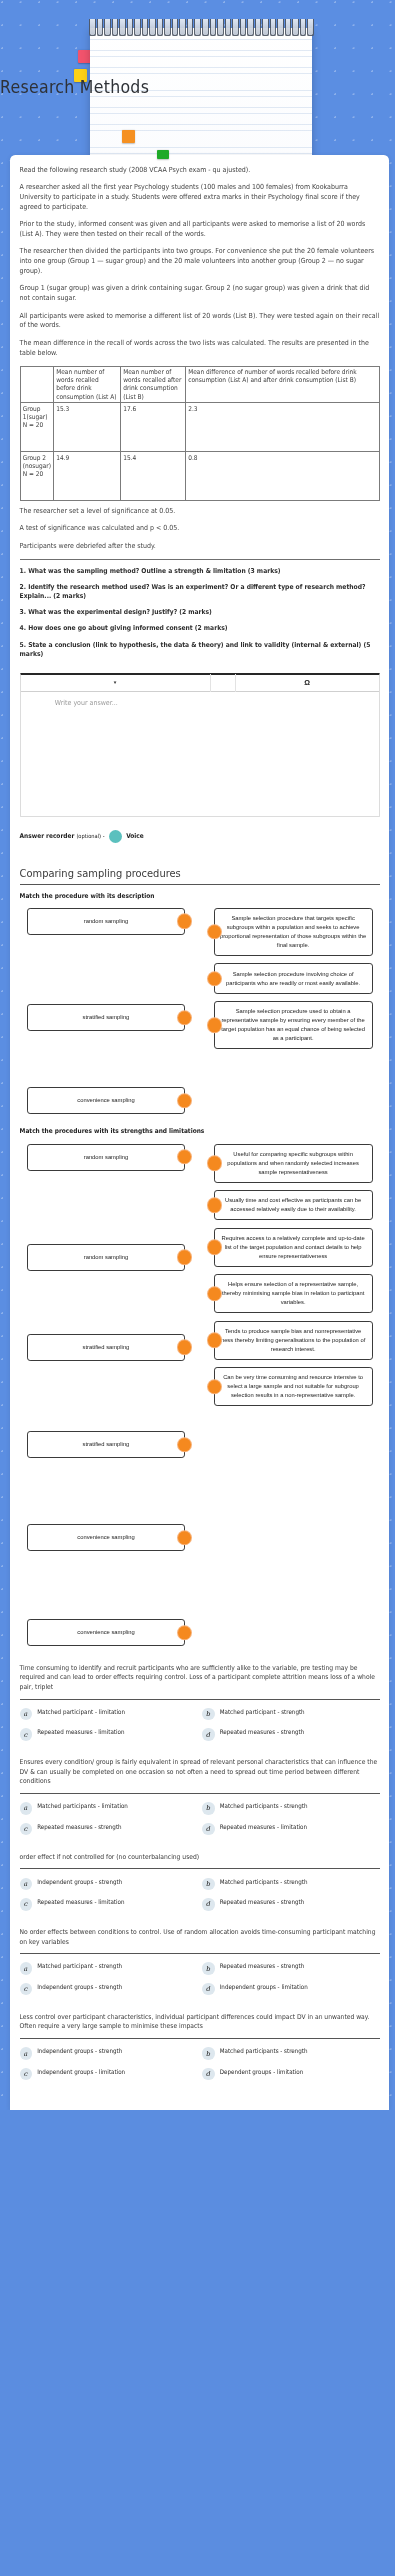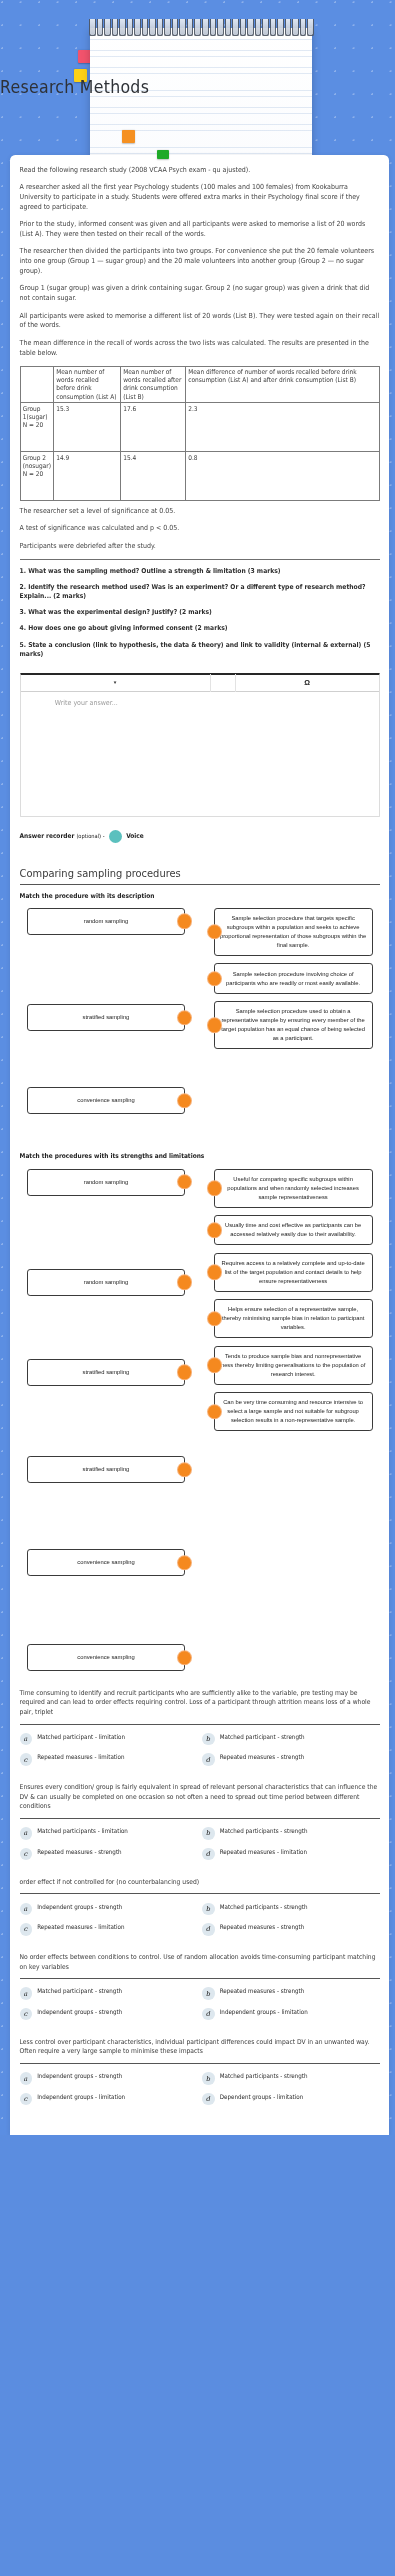--- a/index.html
+++ b/index.html
@@ -305,21 +305,21 @@
           <span>Sample selection procedure involving choice of participants who are readily or most easily available.</span>
           <span class="knob l"></span>
         </div>
         <div class="tile">
           <span>Sample selection procedure used to obtain a representative sample by ensuring every member of the target population has an equal chance of being selected as a participant.</span>
           <span class="knob l"></span>
         </div>
       </div>
     </div>
 
-    <p class="prompt" style="margin-top:38px">Match the procedures with its strengths and limitations</p>
+    <p class="prompt" style="margin-top:13px">Match the procedures with its strengths and limitations</p>
 
     <div class="board">
       <div class="col left">
         <div class="tile small" style="margin-top:0">
           <span>random sampling</span>
           <span class="knob r"></span>
         </div>
         <div class="tile small" style="margin-top:66px">
           <span>random sampling</span>
           <span class="knob r"></span>
@@ -362,21 +362,21 @@
           <span>Tends to produce sample bias and nonrepresentative ness thereby limiting generalisations to the population of research interest.</span>
           <span class="knob l"></span>
         </div>
         <div class="tile">
           <span>Can be very time consuming and resource intensive to select a large sample and not suitable for subgroup selection results in a non-representative sample.</span>
           <span class="knob l"></span>
         </div>
       </div>
     </div>
 
-    <p class="mcq-stem">Time consuming to identify and recruit participants who are sufficiently alike to the variable, pre testing may be required and can lead to order effects requiring control. Loss of a participant through attrition means loss of a whole pair, triplet</p>
+    <p class="mcq-stem">Time consuming to identify and recruit participants who are sufficiently alike to the variable, pre testing may be required and can lead to order effects requiring control. Loss of a participant complete attrition means loss of a whole pair, triplet</p>
     <hr class="mcq-rule">
     <div class="opts">
       <div class="opt-row">
         <span class="bubble">a</span>
         <span class="opt-txt">Matched participant - limitation</span>
       </div>
       <div class="opt-row">
         <span class="bubble">b</span>
         <span class="opt-txt">Matched participant - strength</span>
       </div>

